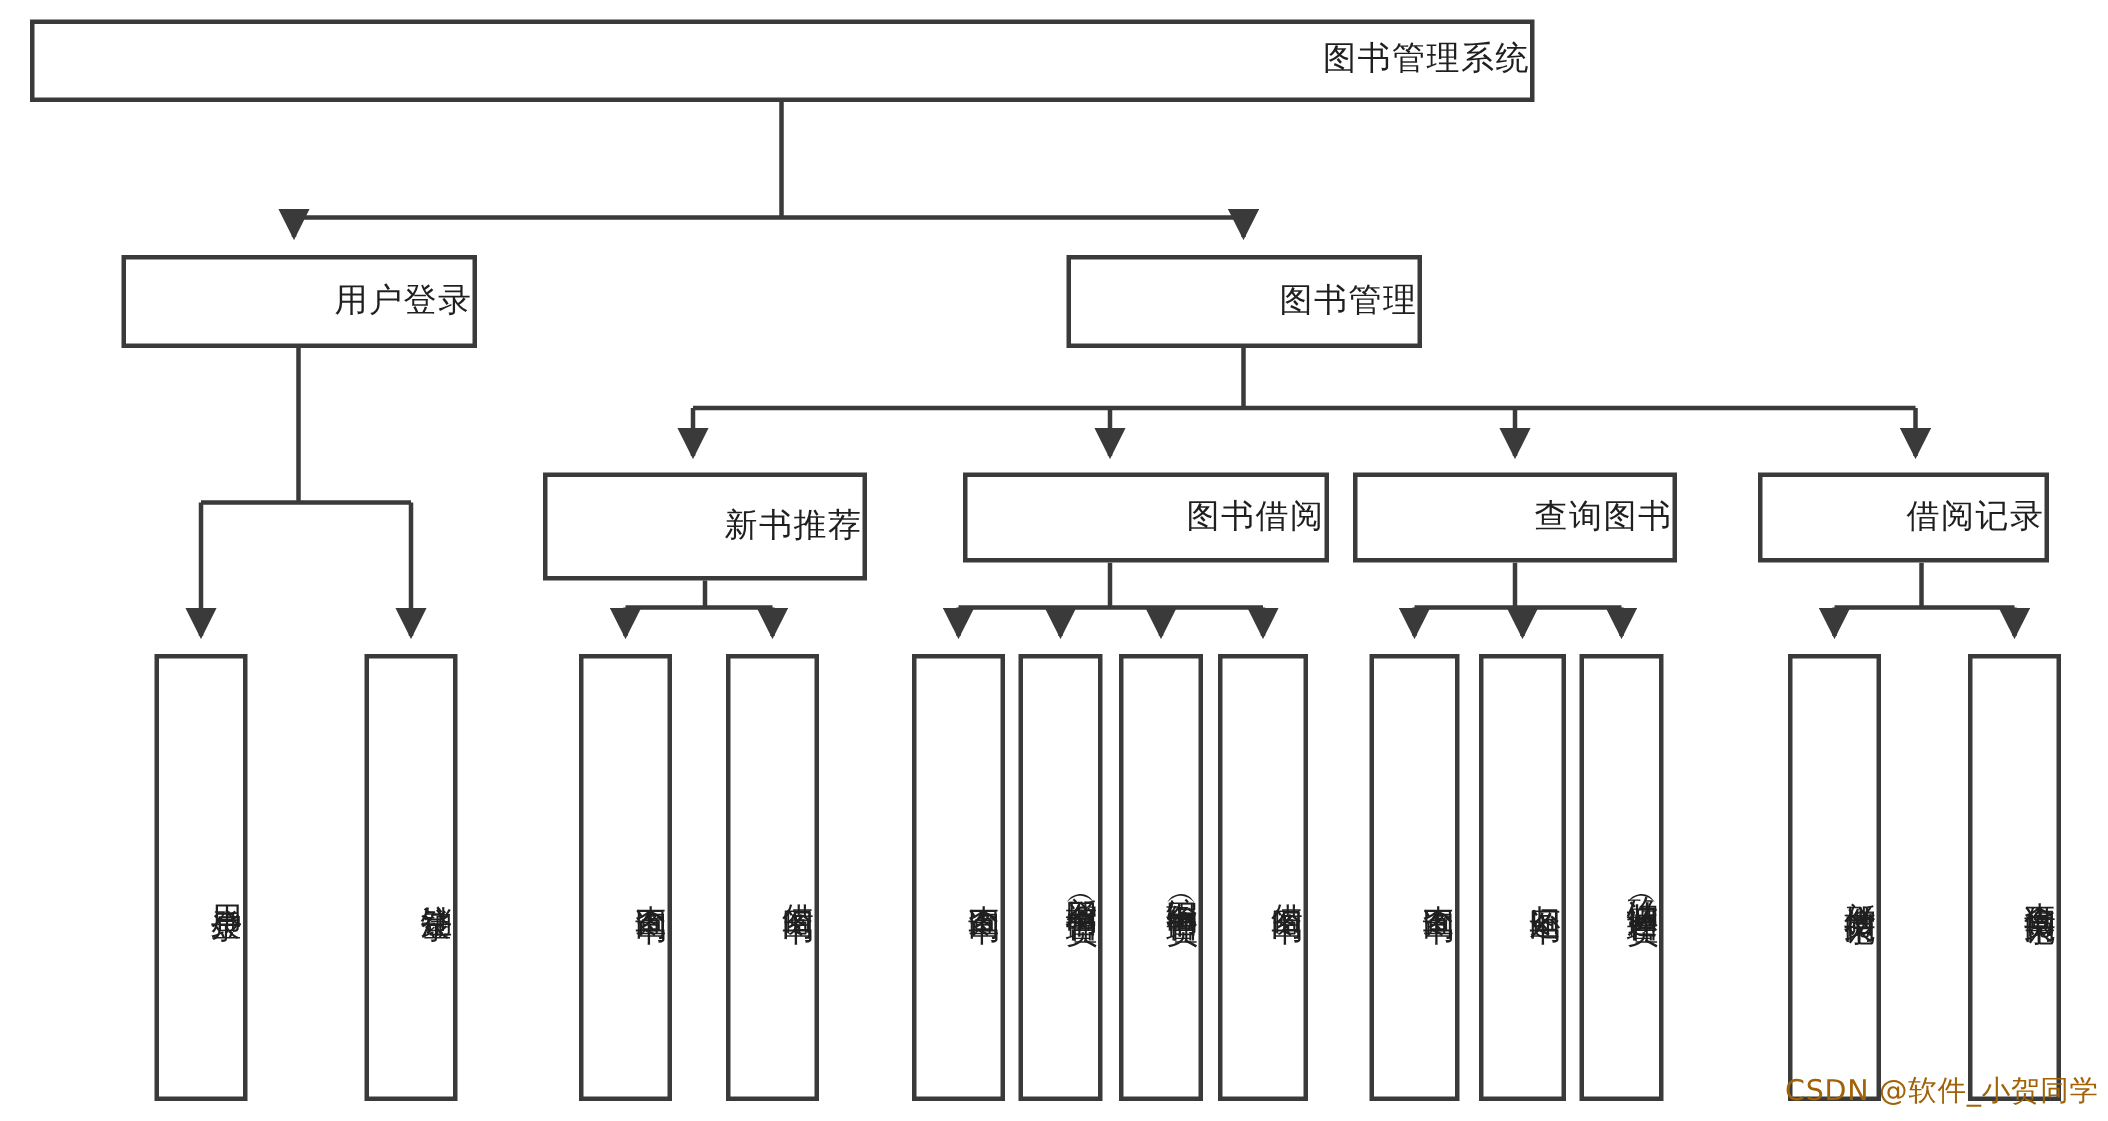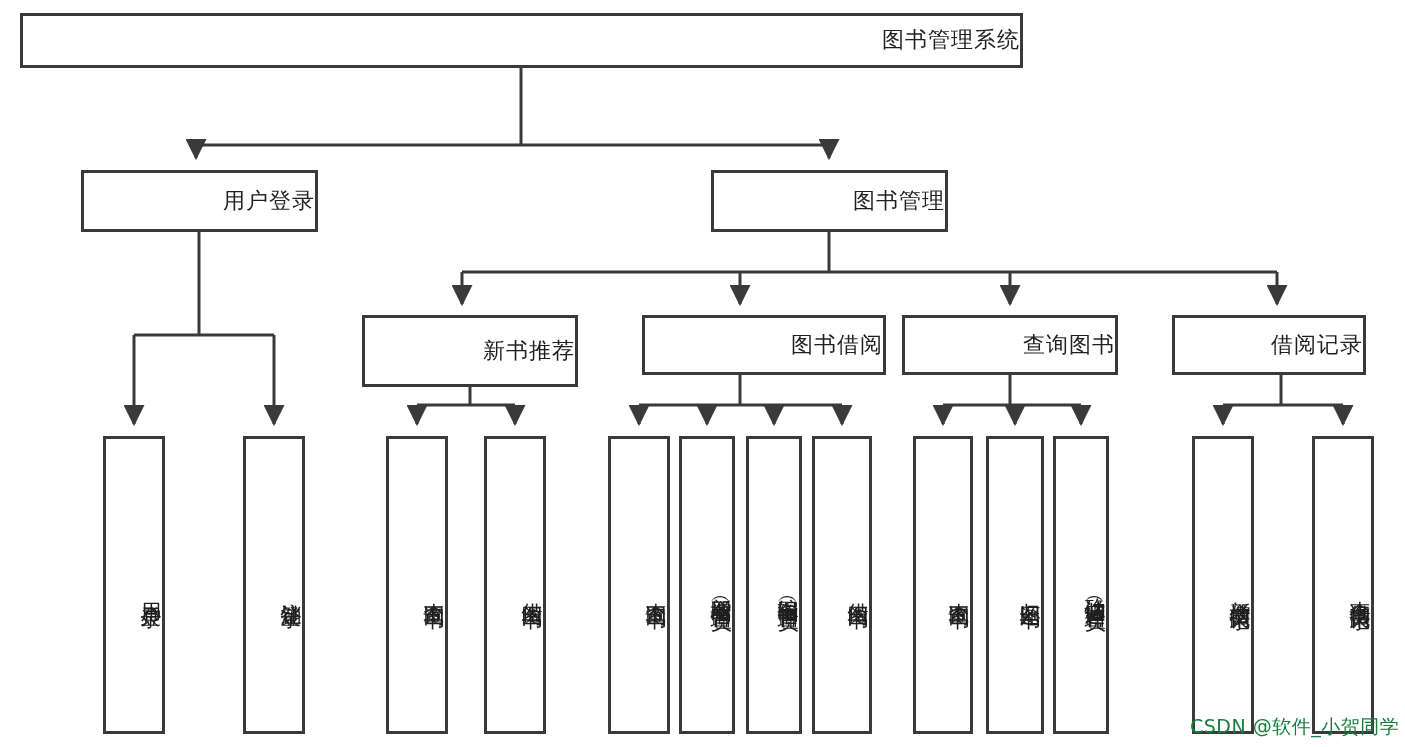--- a/index.html
+++ b/index.html
@@ -50,21 +50,21 @@
     padding-top: 10px;
   }
   .node.v span {
     writing-mode: vertical-rl;
     text-orientation: upright;
     white-space: nowrap;
   }
   .watermark {
     position: absolute;
     font-size: 19px;
-    color: #15803d;
+    color: #a16207;
     letter-spacing: 0.5px;
     white-space: nowrap;
     user-select: none;
   }
 </style>
 </head>
 <body>
 
 <div id="canvas">
   <svg id="wires" viewBox="0 0 1405 747" width="1405" height="747" aria-hidden="true">

